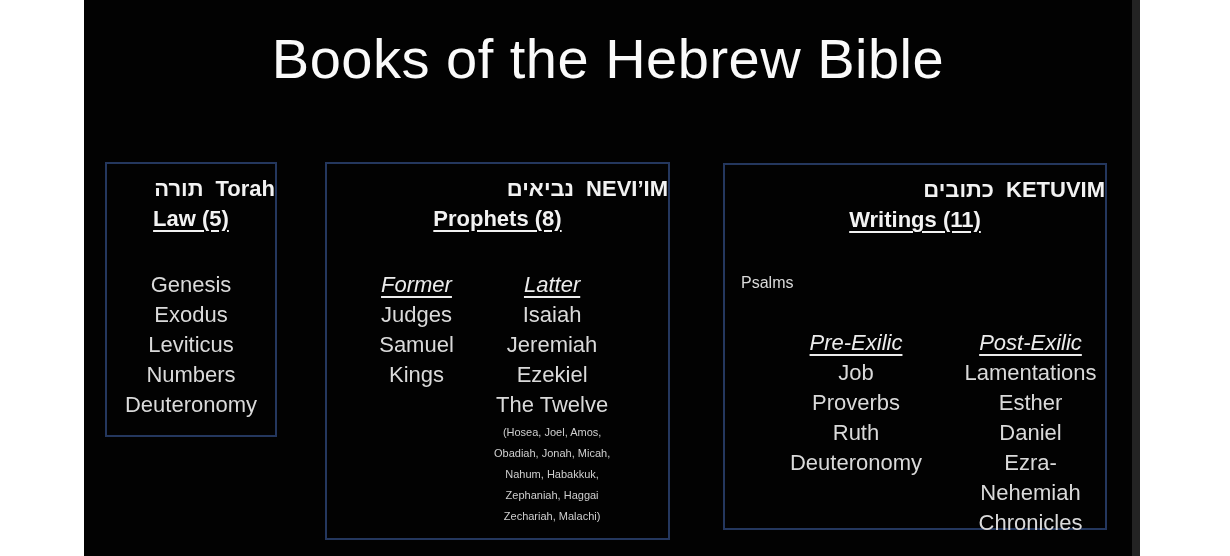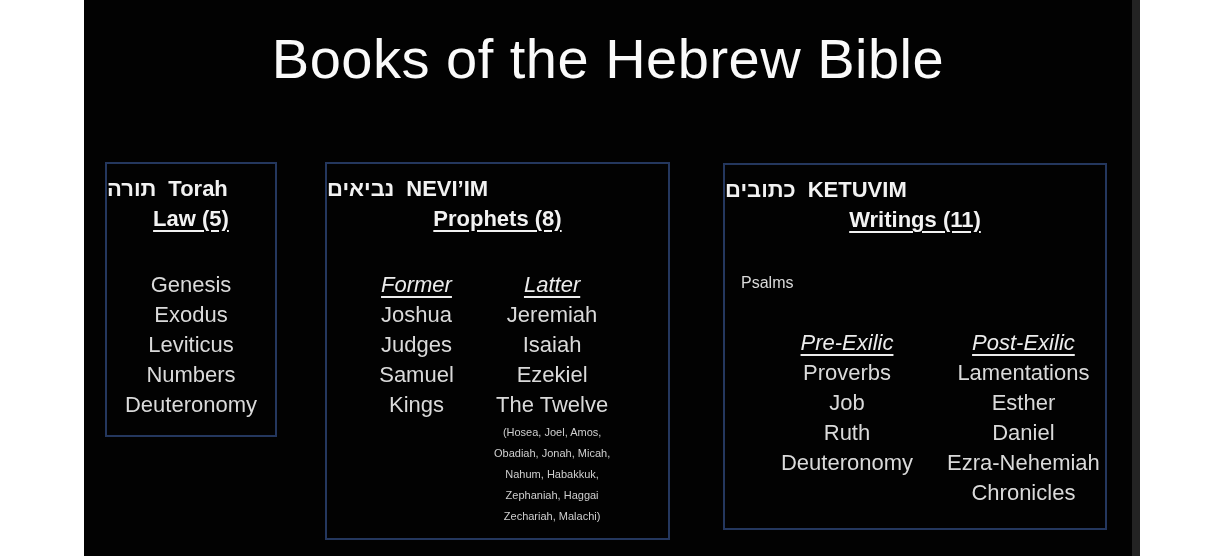--- a/index.html
+++ b/index.html
@@ -43,21 +43,21 @@
     position: absolute;
     border: 2px solid var(--border-accent, #24375e);
     color: #dadada;
   }
   .box-torah   { left: 21px;  top: 162px; width: 172px; height: 275px; }
   .box-neviim  { left: 241px; top: 162px; width: 345px; height: 378px; }
   .box-ketuvim { left: 639px; top: 163px; width: 384px; height: 367px; }
 
   .box-header {
     margin-top: 10px;
-    text-align: left;
+    text-align: right;
     font-weight: bold;
     font-size: 22px;
     line-height: 30px;
     color: var(--header-color, #f2f2f2);
   }
   .box-subheader {
     text-align: center;
     font-weight: bold;
     font-size: 22px;
     line-height: 30px;
@@ -70,21 +70,21 @@
 
   .book-list {
     list-style: none;
     font-size: 22px;
     line-height: 30px;
   }
   .book-list.centered { text-align: center; margin-top: 36px; }
 
   .cols { display: flex; text-align: left; }
   .neviim-cols  { margin-top: 36px; padding-left: 12px; }
-  .ketuvim-cols { margin-top: 30px; padding-left: 22px; }
+  .ketuvim-cols { margin-top: 30px; padding-left: 16px; margin-left: 15px; }
   .col-narrow-n { width: 155px; flex: 0 0 auto; }
   .col-narrow-k { width: 200px; flex: 0 0 auto; }
   .col { min-width: 0; text-align: center; }
   .col-head {
     font-style: italic;
     font-size: 22px;
     line-height: 30px;
     color: #ececec;
   }
   .standalone {
@@ -132,33 +132,32 @@
       </div>
       <div class="box-subheader">
         <span class="u">Prophets (8)</span>
       </div>
       <div class="cols neviim-cols">
         <div class="col col-narrow-n">
           <div class="col-head">
             <span class="u">Former</span>
           </div>
           <ul class="book-list">
-            <li>Joshua</li>
             <li>Judges</li>
             <li>Samuel</li>
             <li>Kings</li>
           </ul>
         </div>
         <div class="col">
           <div class="col-head">
             <span class="u">Latter</span>
           </div>
           <ul class="book-list">
+            <li>Isaiah</li>
             <li>Jeremiah</li>
-            <li>Isaiah</li>
             <li>Ezekiel</li>
             <li>The Twelve</li>
           </ul>
           <div class="note">(Hosea, Joel, Amos,
 Obadiah, Jonah, Micah,
 Nahum, Habakkuk,
 Zephaniah, Haggai
 Zechariah, Malachi)</div>
         </div>
       </div>
@@ -171,22 +170,22 @@
       <div class="box-subheader">
         <span class="u">Writings (11)</span>
       </div>
       <div class="standalone">Psalms</div>
       <div class="cols ketuvim-cols">
         <div class="col col-narrow-k">
           <div class="col-head">
             <span class="u">Pre-Exilic</span>
           </div>
           <ul class="book-list">
+            <li>Job</li>
             <li>Proverbs</li>
-            <li>Job</li>
             <li>Ruth</li>
             <li>Deuteronomy</li>
           </ul>
         </div>
         <div class="col">
           <div class="col-head">
             <span class="u">Post-Exilic</span>
           </div>
           <ul class="book-list">
             <li>Lamentations</li>

